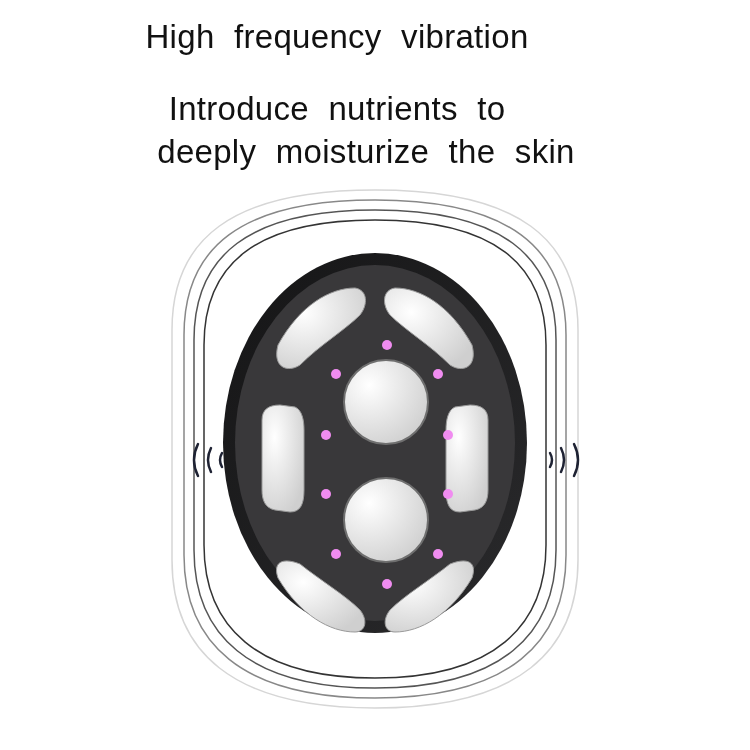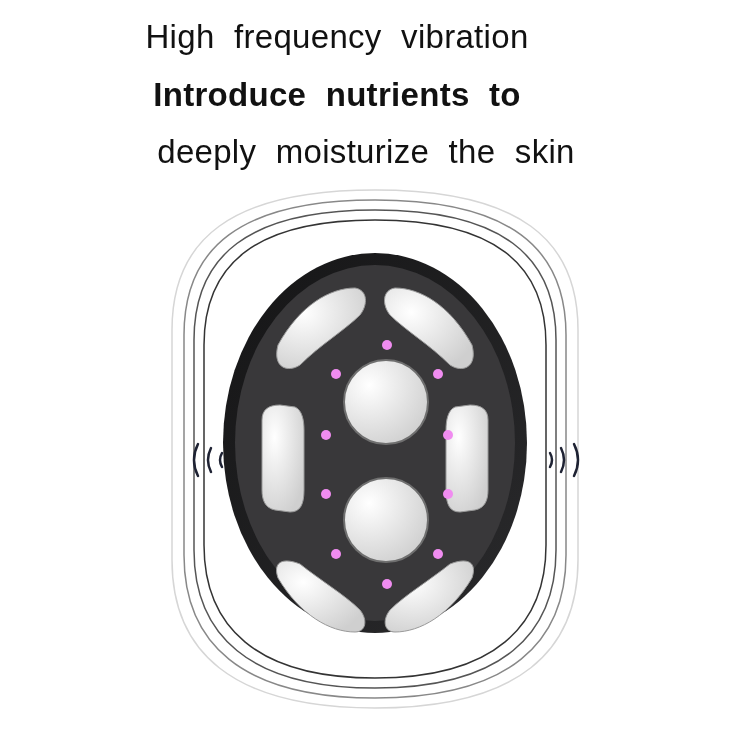--- a/index.html
+++ b/index.html
@@ -1,19 +1,19 @@
 <!DOCTYPE html>
 <html><head>
 <meta charset="utf-8">
 <style>
   html, body { margin:0; padding:0; background:#ffffff; }
   body { width:750px; height:750px; position:relative; overflow:hidden; font-family:"Liberation Sans", sans-serif; }
   .headline { position:absolute; left:0; width:674px; text-align:center; color:#111; font-size:33px; word-spacing:10px; letter-spacing:0.3px; }
   .l1 { top:18px; }
-  .l2 { top:76px;font-weight:bold; }
+  .l2 { top:90px; }
   .l3 { top:133px;margin-left:29px; }
   svg.device { position:absolute; left:0; top:0; }
 </style>
 </head>
 <body>
 
 <div class="headline l1">High frequency vibration</div>
 <div class="headline l2">Introduce nutrients to</div>
 <div class="headline l3">deeply moisturize the skin</div>
 

